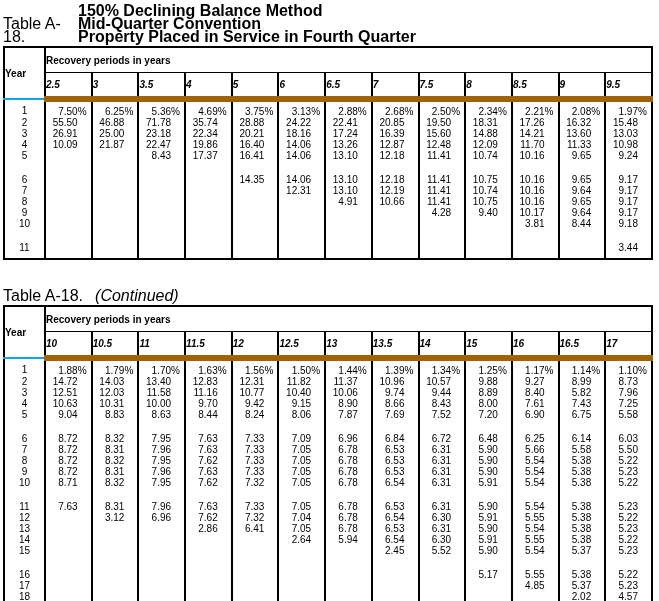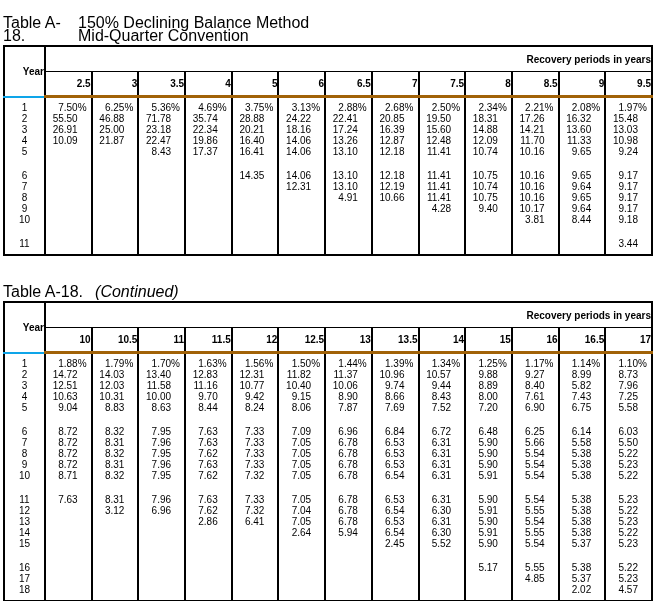--- a/index.html
+++ b/index.html
@@ -23,55 +23,56 @@
     display: flex;
     align-items: flex-end;
     margin: 4px 0 3px 3px;
     font-size: 16px;
     line-height: 13px;
   }
   .title-label {
     flex: none;
     width: 75px;
   }
-  .title-lines { font-weight: normal; margin-top: 12px; }
+  .title-lines { font-weight: bold; }
   .title-lines div { white-space: nowrap; }
   .title-cont {
     font-style: italic;
     margin-left: 12px;
   }
   .block2 { margin-top: 29px; }
   
   table.rates {
     border-collapse: collapse;
     table-layout: fixed;
     width: 650px;
     margin-left: 3px;
     border: 2px solid #000;
     font-size: 10px;
   }
   col.col-year { width: 41px; }
   th, td { padding: 0; }
   thead th {
     font-weight: bold;
-    text-align: right;
+    text-align: left;
     font-size: 10px;
   }
   .th-year {
     border-right: 2px solid #000;
     border-bottom: 2px solid #0ea5e9;
   }
   .th-group {
     height: 24px;
     border-bottom: 1px solid #000;
   }
   .th-period {
     height: 23px;
     border-left: 2px solid #000;
-    border-bottom: 3px solid #a16207;
+    border-bottom: 6px solid #a16207;
+    font-style: italic;
   }
   tbody td {
     height: 11px;
     line-height: 11px;
     border-left: 2px solid #000;
   }
   tbody td.td-year {
     text-align: center;
     border-left: none;
     border-right: 2px solid #000;
@@ -94,20 +95,21 @@
 <body>
 
 <div class="page">
 
   <div class="tbl-block">
     <div class="title-row">
       <span class="title-label">Table A-18.</span>
       <div class="title-lines">
         <div>150% Declining Balance Method</div>
         <div>Mid-Quarter Convention</div>
+        <div>Property Placed in Service in Fourth Quarter</div>
       </div>
     </div>
     <table class="rates">
         <colgroup>
           <col class="col-year">
           <col>
           <col>
           <col>
           <col>
           <col>

